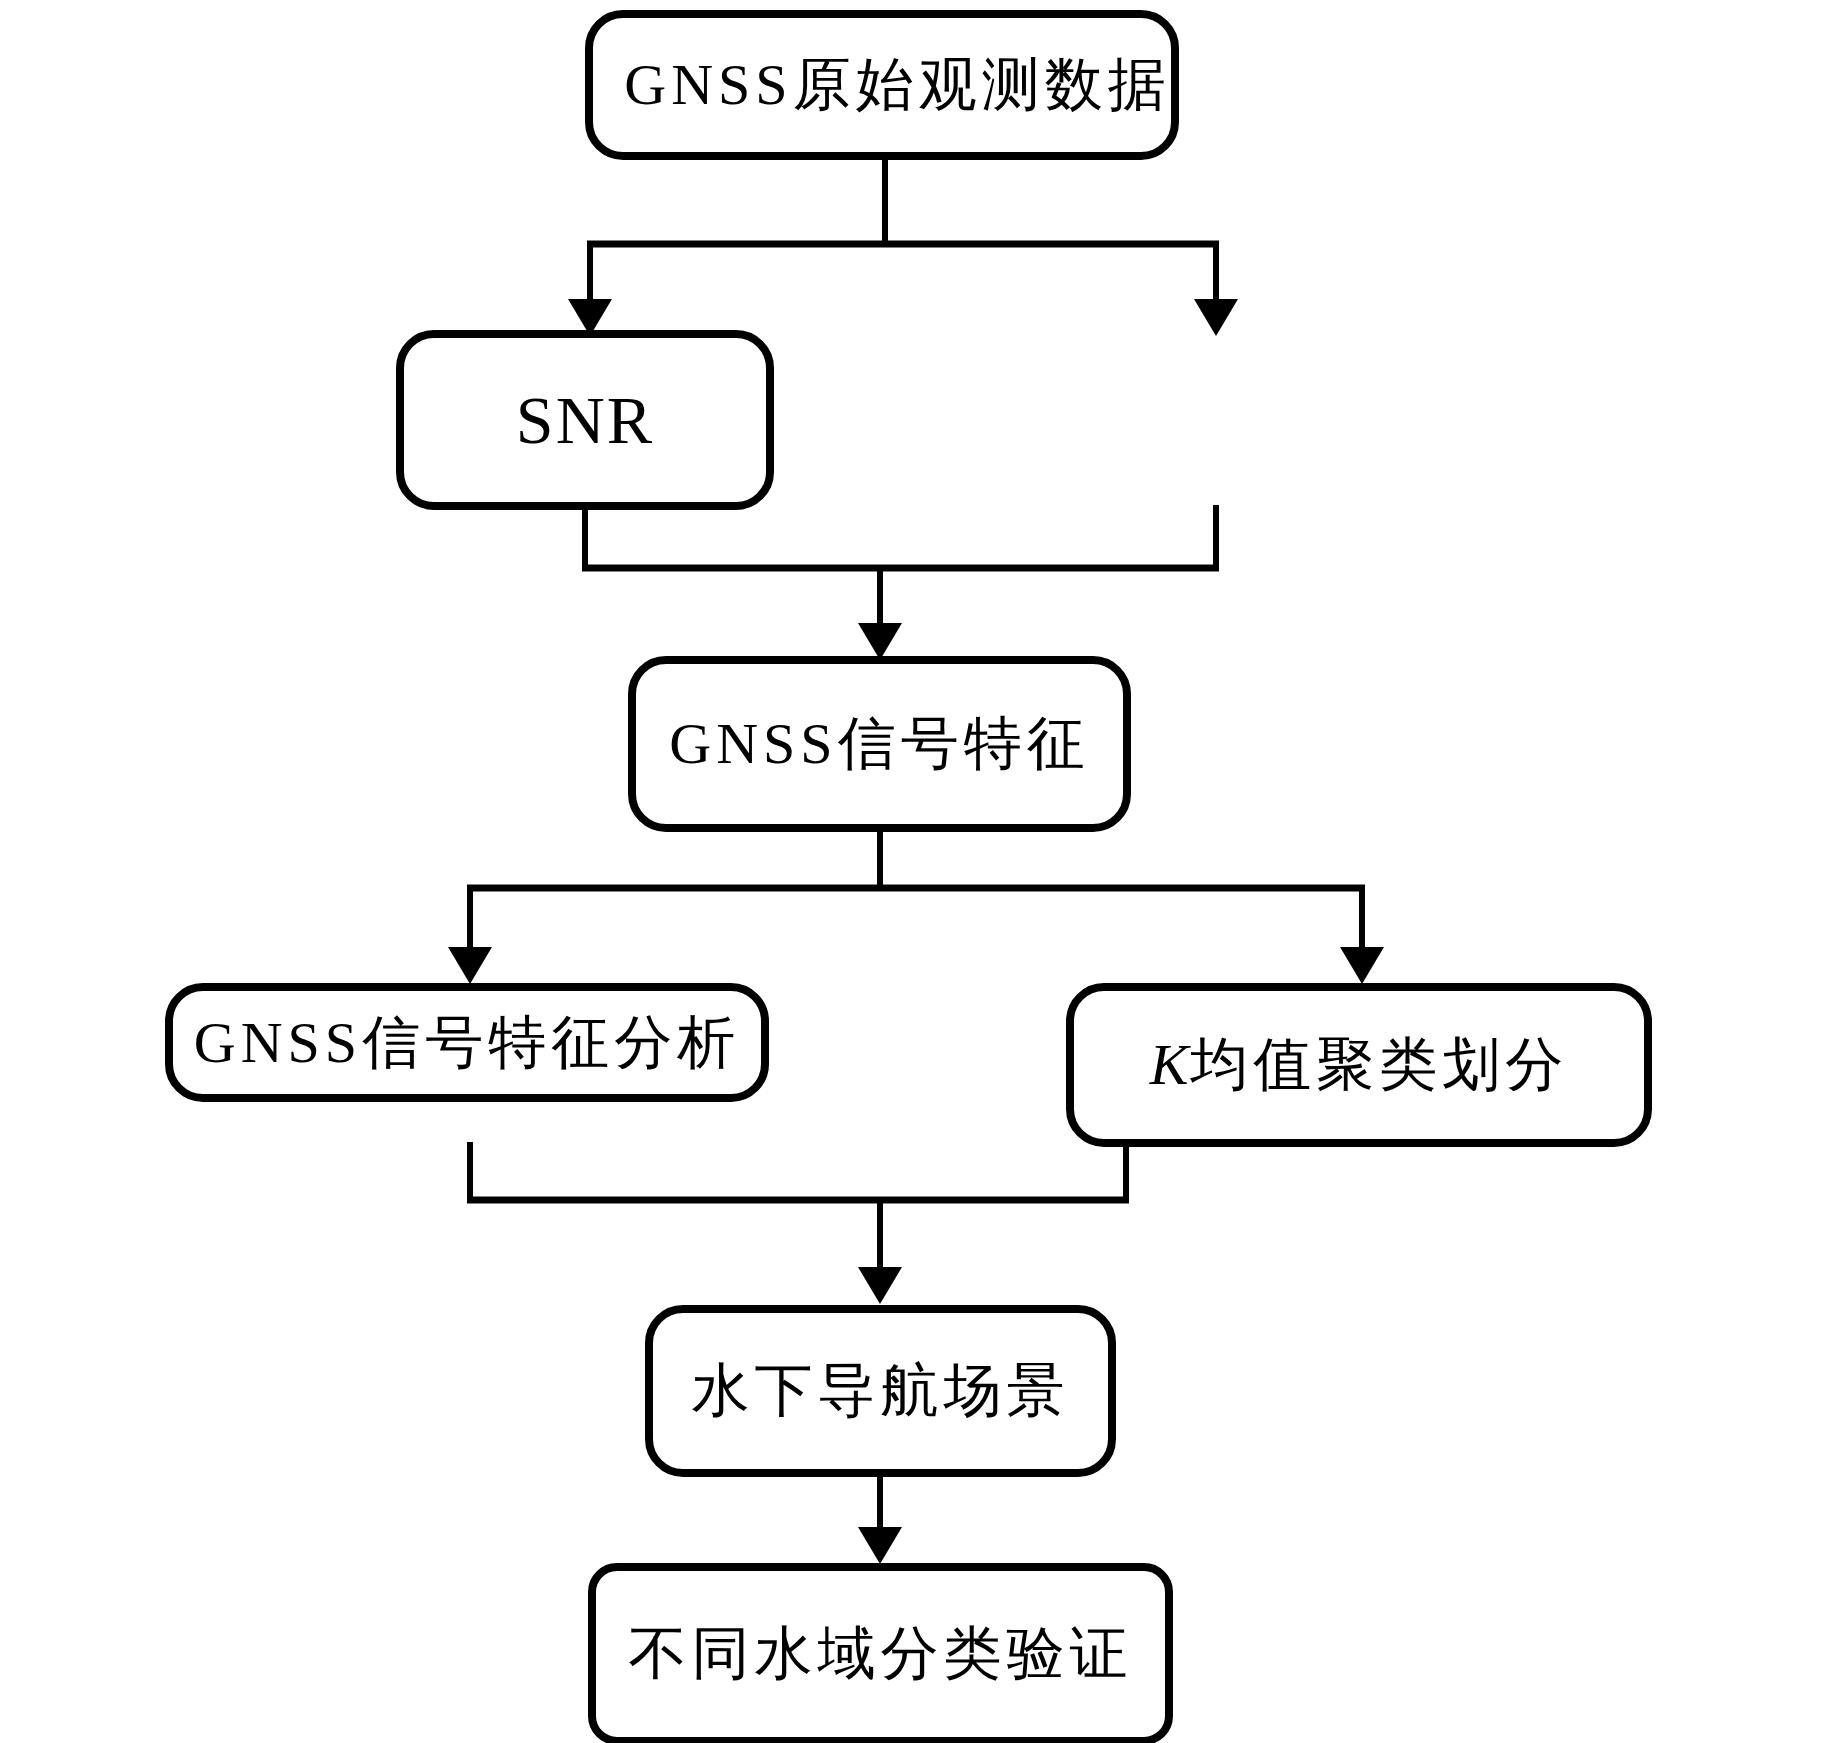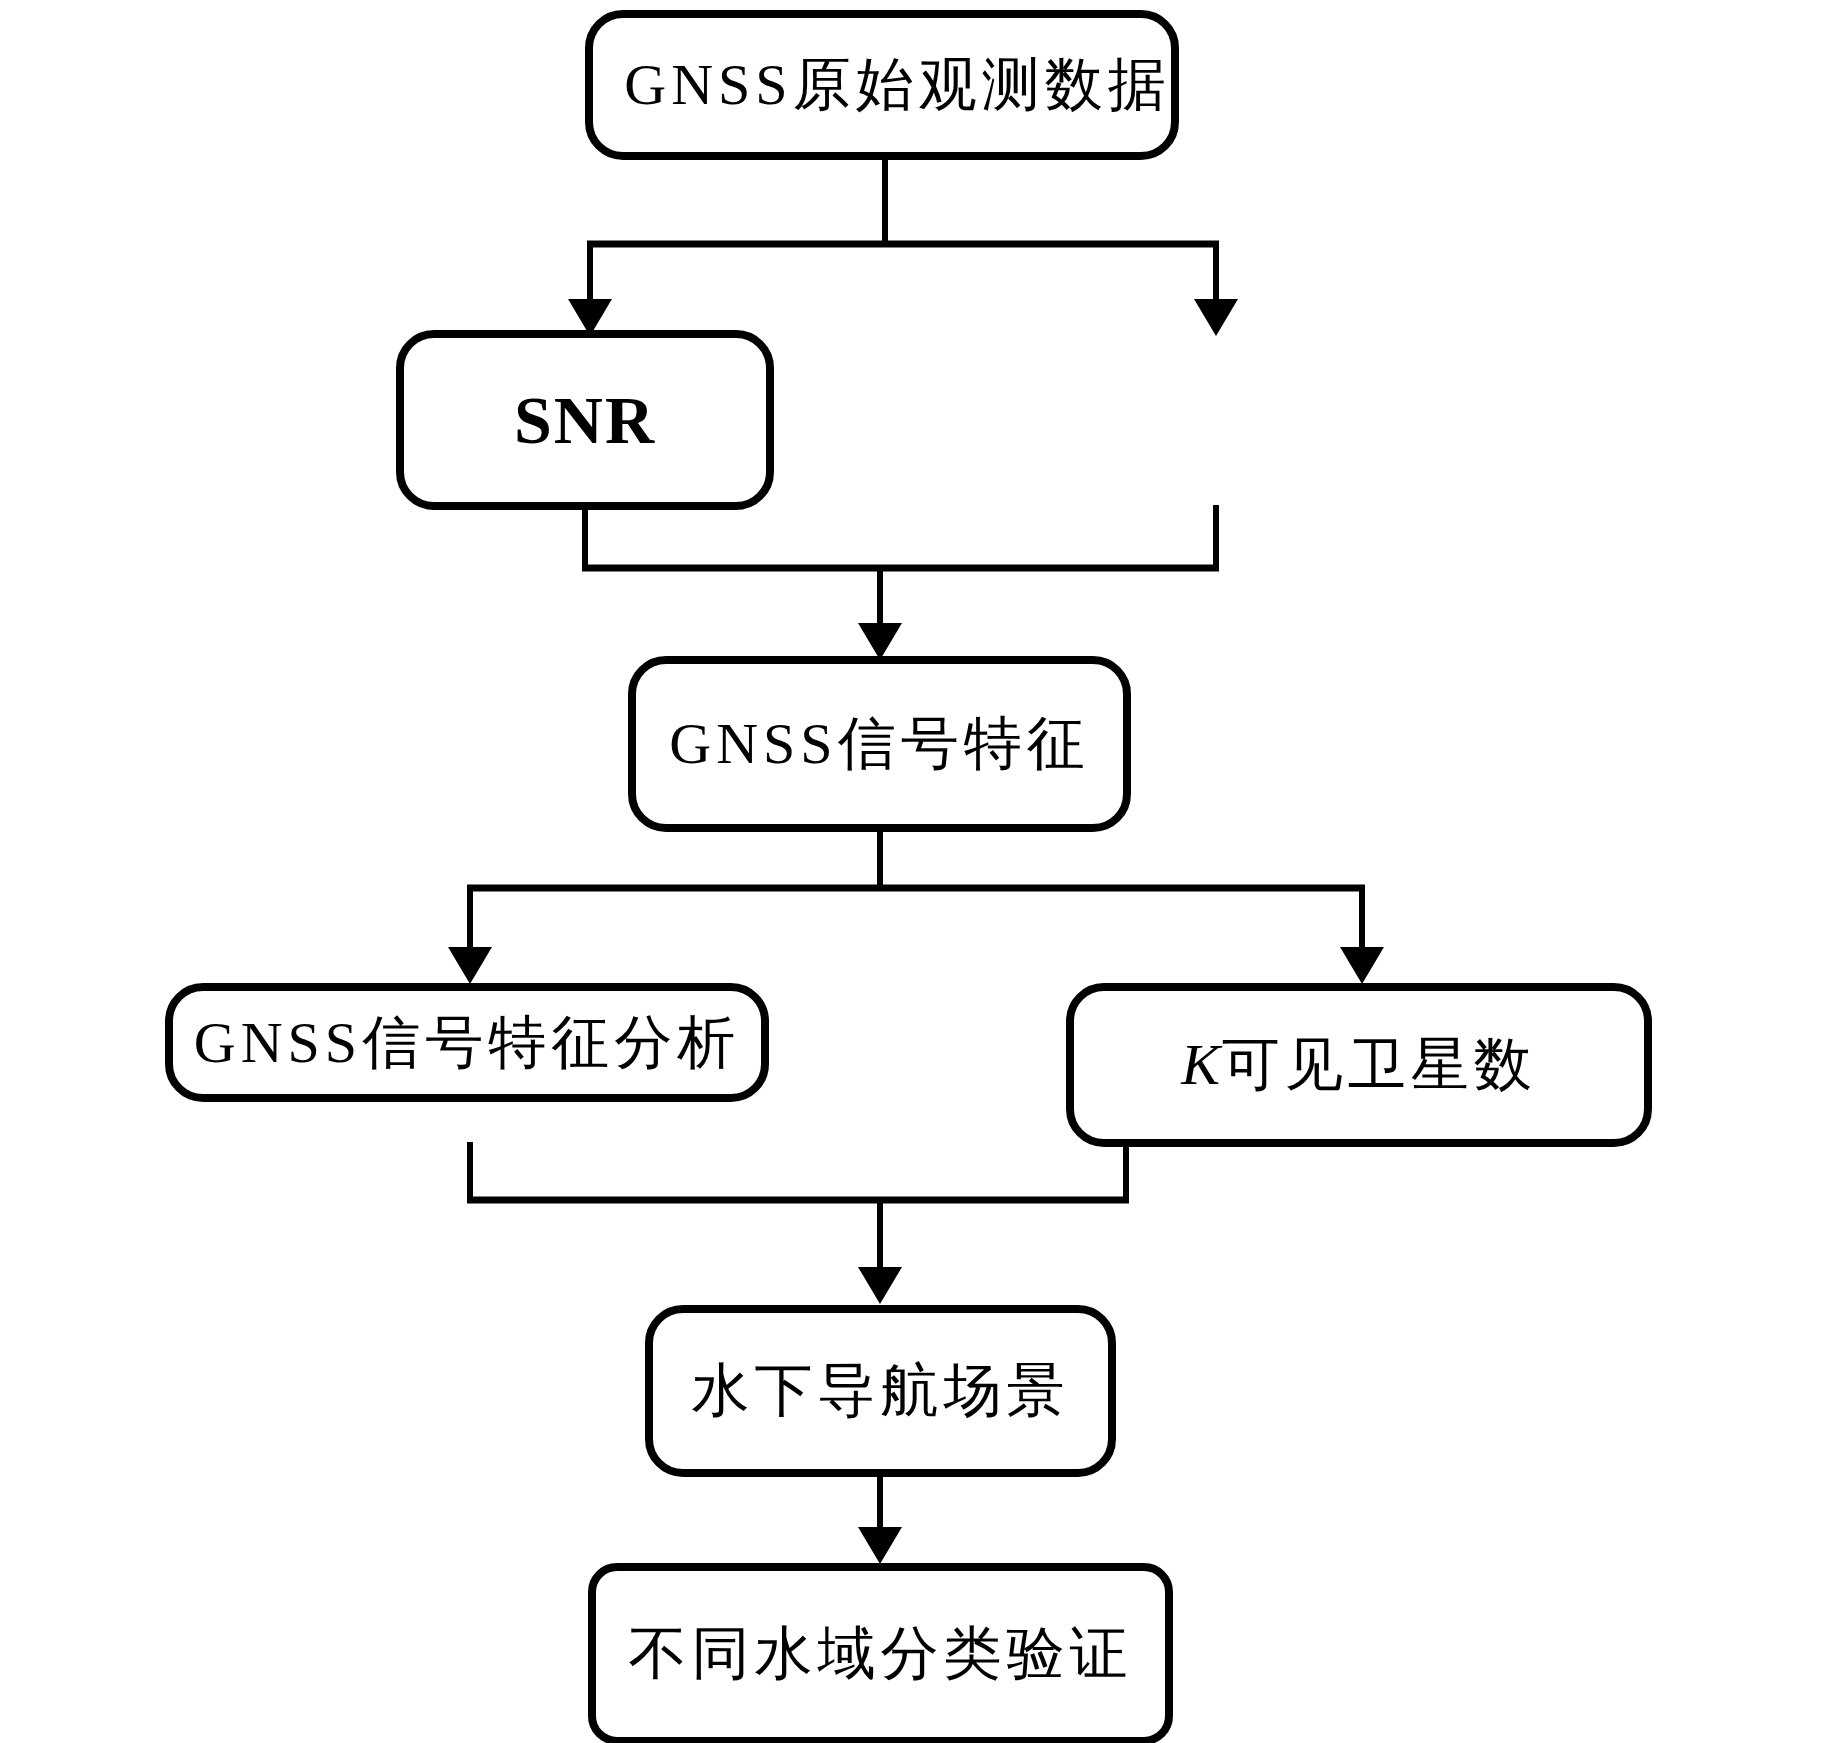--- a/index.html
+++ b/index.html
@@ -26,21 +26,21 @@
     align-items:center;
     justify-content:center;
     text-align:center;
     font-size:58px;
     letter-spacing:5px;
     white-space:nowrap;
     line-height:1.1;
   }
   .node .lbl{display:inline-block;}
   .node .it{font-style:italic;letter-spacing:2px;}
-  .node.latin{font-size:68px;letter-spacing:2px;font-weight:bold;}
+  .node.latin{font-size:68px;letter-spacing:2px;}
 </style>
 </head>
 <body>
 
 <div class="stage">
 
   <svg class="edges" viewBox="0 0 1843 1743">
     <g>
       <path class="v" d="M885,156 L885,247"></path>
       <path class="h" d="M587,244 L1219,244"></path>
@@ -89,21 +89,21 @@
   <div class="node" style="left:628px;top:656px;width:503px;height:176px;">
     <span class="lbl">GNSS信号特征</span>
   </div>
 
   <div class="node" style="left:165px;top:983px;width:604px;height:119px;">
     <span class="lbl">GNSS信号特征分析</span>
   </div>
 
   <div class="node" style="left:1066px;top:983px;width:586px;height:164px;">
     <span class="lbl it">K</span>
-      <span class="lbl">可见卫星数</span>
+      <span class="lbl">均值聚类划分</span>
   </div>
 
   <div class="node" style="left:645px;top:1305px;width:471px;height:172px;">
     <span class="lbl">水下导航场景</span>
   </div>
 
   <div class="node" style="left:588px;top:1563px;width:585px;height:182px;border-radius:29px;">
     <span class="lbl">不同水域分类验证</span>
   </div>
 

